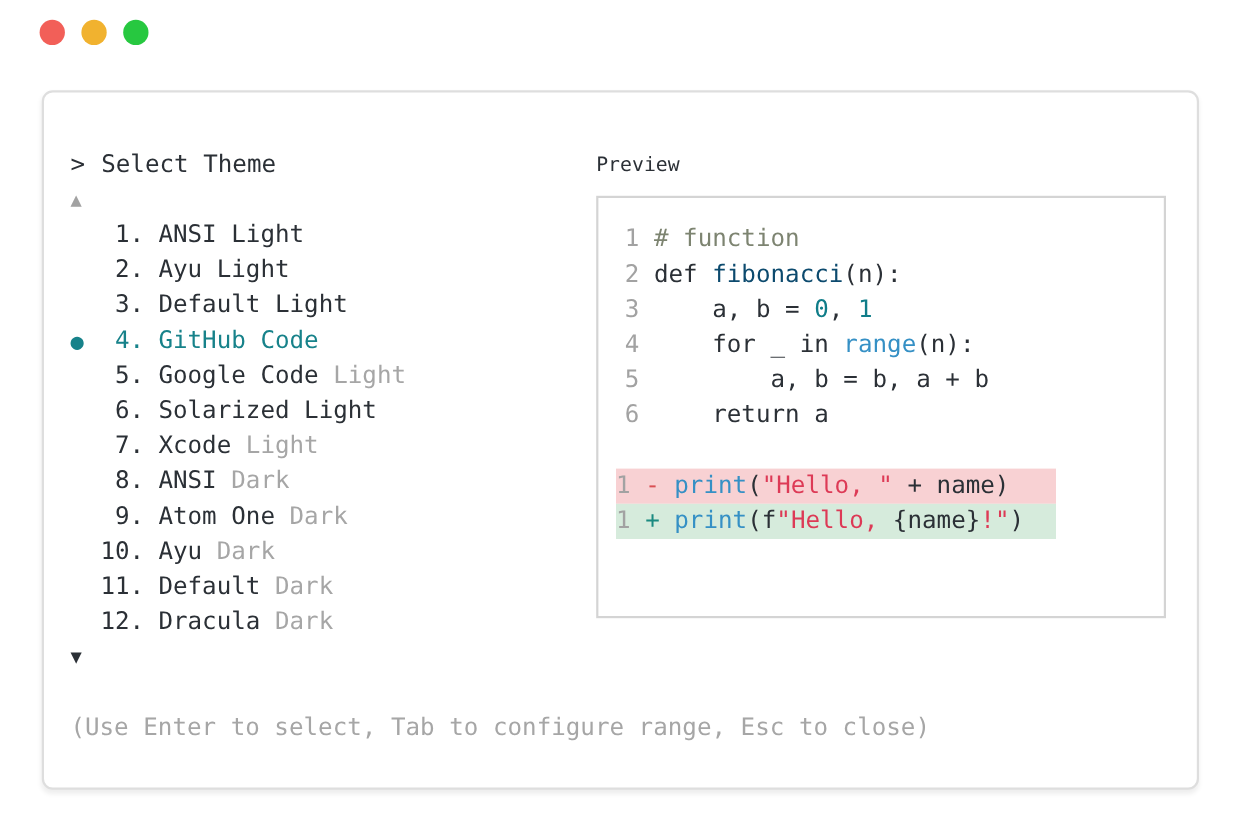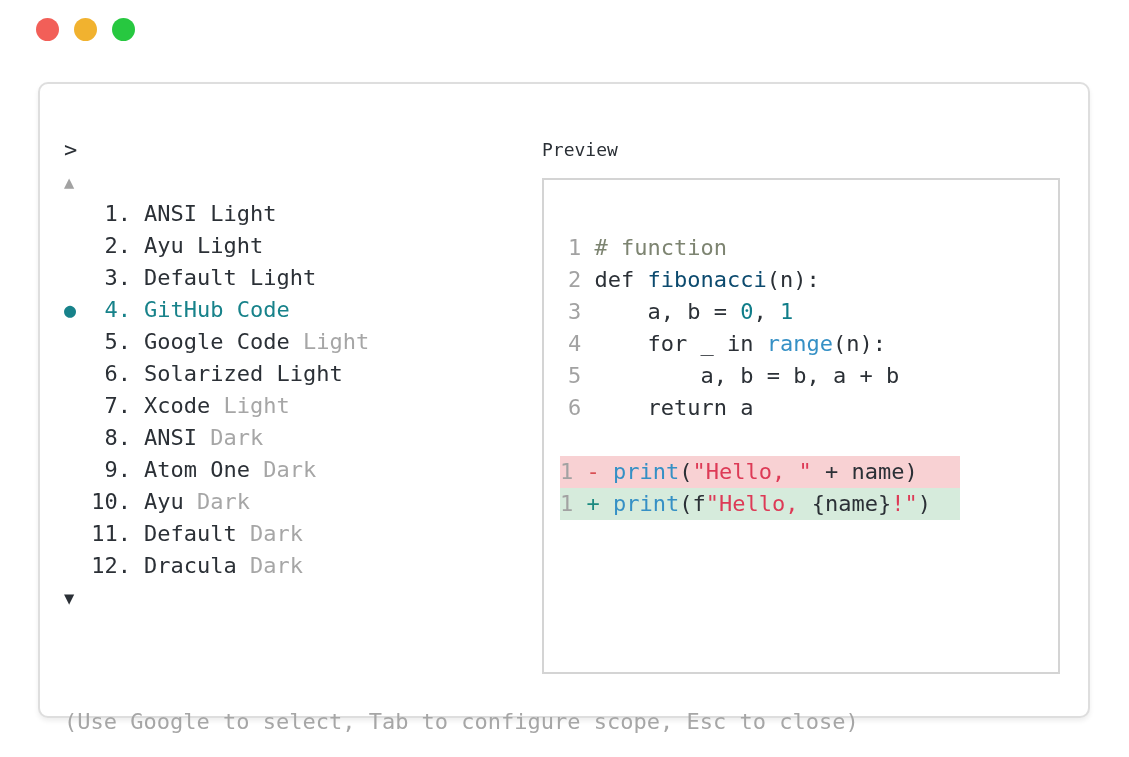--- a/index.html
+++ b/index.html
@@ -25,22 +25,22 @@
   .theme-row{height:32px;line-height:32px;font-size:22px;display:flex;white-space:pre;cursor:default;}
   .bullet{width:27px;flex:0 0 27px;color:#17828a;font-size:20px;}
   .num{width:40px;flex:0 0 40px;text-align:right;}
   .t-name{margin-left:13px;}
   .t-variant{margin-left:1ch;color:#a6a6a6;}
   .theme-row.selected, .theme-row.selected .num, .theme-row.selected .t-name{color:#17828a;}
   
   .help{margin-top:32px;height:32px;line-height:32px;font-size:22px;color:#a6a6a6;white-space:pre;}
   
   .preview-label{height:32px;line-height:32px;font-size:18px;margin-bottom:12px;}
-  .preview-box{box-sizing:border-box;width:100%;height:496px;border:2px solid #d4d4d4;background:#ffffff;
-               padding:52px 10px 0 16px;overflow:hidden;}
+  .preview-box{box-sizing:border-box;width:100%;height:384px;border:2px solid #d4d4d4;background:#ffffff;
+               padding:22px 10px 0 16px;overflow:hidden;}
   .code-row{height:32px;line-height:32px;font-size:22px;white-space:pre;}
   .code-row.regular{padding-left:8px;}
   .ln{color:#a2a2a2;}
   .diff-bg{display:inline-block;min-width:400px;height:32px;}
   .diff-removed{background:#f8d1d3;}
   .diff-added{background:#d6ebdc;}
   
   .tok-plain{color:#2b3036;}
   .tok-comment{color:#7d8471;}
   .tok-function{color:#0c4a6e;}
@@ -60,20 +60,21 @@
     <div class="dot" id="dot-minimize" style="background: rgb(241, 178, 47);"></div>
     <div class="dot" id="dot-zoom" style="background: rgb(39, 200, 64);"></div>
   </div>
 
   <div class="panel">
     <div class="columns">
 
       <div class="left-col">
         <div class="row32 prompt-row">
           <span class="prompt-sym">&gt;</span>
+          <span>Select Theme</span>
         </div>
         <div class="row32 arrow arrow-up">▲</div>
         <div id="theme-list">
             <div class="theme-row"><span class="bullet"></span><span class="num">1.</span><span class="t-name">ANSI Light</span></div>
             <div class="theme-row"><span class="bullet"></span><span class="num">2.</span><span class="t-name">Ayu Light</span></div>
             <div class="theme-row"><span class="bullet"></span><span class="num">3.</span><span class="t-name">Default Light</span></div>
             <div class="theme-row selected"><span class="bullet">●</span><span class="num">4.</span><span class="t-name">GitHub Code</span></div>
             <div class="theme-row"><span class="bullet"></span><span class="num">5.</span><span class="t-name">Google Code</span><span class="t-variant">Light</span></div>
             <div class="theme-row"><span class="bullet"></span><span class="num">6.</span><span class="t-name">Solarized Light</span></div>
             <div class="theme-row"><span class="bullet"></span><span class="num">7.</span><span class="t-name">Xcode</span><span class="t-variant">Light</span></div>
@@ -96,16 +97,16 @@
             <div class="code-row regular"><span class="ln">5</span> <span class="tok-plain">        a, b = b, a + b</span></div>
             <div class="code-row regular"><span class="ln">6</span> <span class="tok-plain">    return a</span></div>
             <div class="code-row"> </div>
             <div class="code-row"><span class="diff-bg diff-removed"><span class="ln">1</span> <span class="tok-diff-minus">- </span><span class="tok-builtin">print</span><span class="tok-plain">(</span><span class="tok-string">"Hello, "</span><span class="tok-plain"> + name)</span></span></div>
             <div class="code-row"><span class="diff-bg diff-added"><span class="ln">1</span> <span class="tok-diff-plus">+ </span><span class="tok-builtin">print</span><span class="tok-plain">(f</span><span class="tok-string">"Hello, </span><span class="tok-plain">{name}</span><span class="tok-string">!"</span><span class="tok-plain">)</span></span></div>
           </div>
       </div>
 
     </div>
 
-    <div class="help">(Use Google to select, Tab to configure scope, Esc to close)</div>
+    <div class="help">(Use Enter to select, Tab to configure range, Esc to close)</div>
   </div>
 
 </div>
 
 </body></html>

